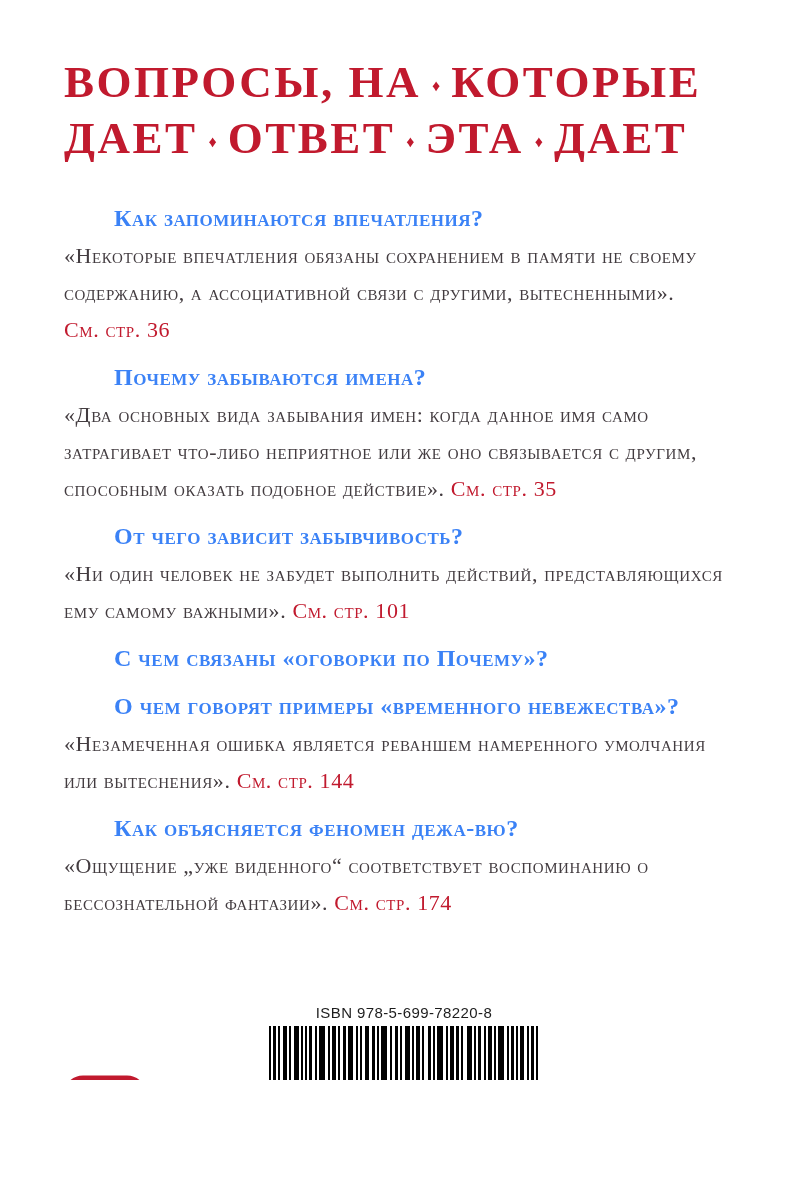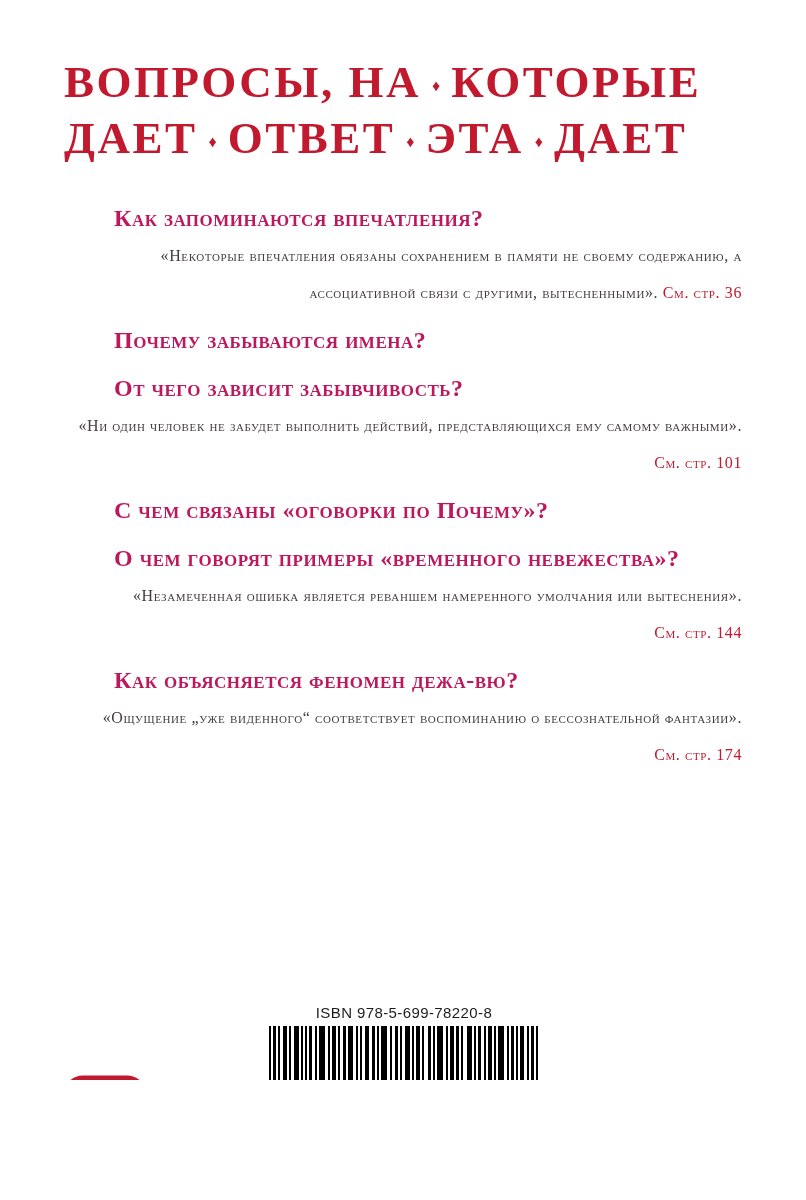--- a/index.html
+++ b/index.html
@@ -29,36 +29,35 @@
     font-size: 16px;
     vertical-align: 6px;
     margin: 0 11px;
     letter-spacing: 0;
   }
 
   
   .sections { margin-top: 32px; }
   .qa { margin-top: 11px; }
   .question {
-    color: #be185d;
+    color: #3b82f6;
     font-variant: small-caps;
     font-weight: bold;
     font-size: 24px;
     line-height: 37px;
     letter-spacing: 0.5px;
     margin: 0 0 0 50px;
   }
   .answer {
     color: #433c40;
     font-variant: small-caps;
-    font-size: 16px;
+    font-size: 22px;
     line-height: 37px;
     letter-spacing: 0.6px;
     margin: 0;
-    text-align: right;
   }
   .ref { color: #c11a2e; white-space: nowrap; }
 
   
   .stamp { position: absolute; left: 62px; top: 1074px; width: 86px; height: 86px; }
   .barcode-block {
     position: absolute; left: 263px; top: 1004px; width: 282px;
     text-align: center;
     font-family: "Liberation Sans", "DejaVu Sans", sans-serif;
   }
@@ -100,20 +99,21 @@
 
     <div class="sections">
 
       <section class="qa">
         <p class="question">Как запоминаются впечатления?</p>
         <p class="answer"><span>«Некоторые впечатления обязаны сохранением в памяти не своему содержанию, а ассоциативной связи с другими, вытесненными».</span> <span class="ref">См. стр. 36</span></p>
       </section>
 
       <section class="qa">
         <p class="question">Почему забываются имена?</p>
+        <p class="answer"><span>«Два основных вида забывания имен: когда данное имя само затрагивает что-либо неприятное или же оно связывается с другим, способным оказать подобное действие».</span> <span class="ref">См. стр. 35</span></p>
       </section>
 
       <section class="qa">
         <p class="question">От чего зависит забывчивость?</p>
         <p class="answer"><span>«Ни один человек не забудет выполнить действий, представляющихся ему самому важными».</span> <span class="ref">См. стр. 101</span></p>
       </section>
 
       <section class="qa">
         <p class="question">С чем связаны «оговорки по Почему»?</p>
       </section>

